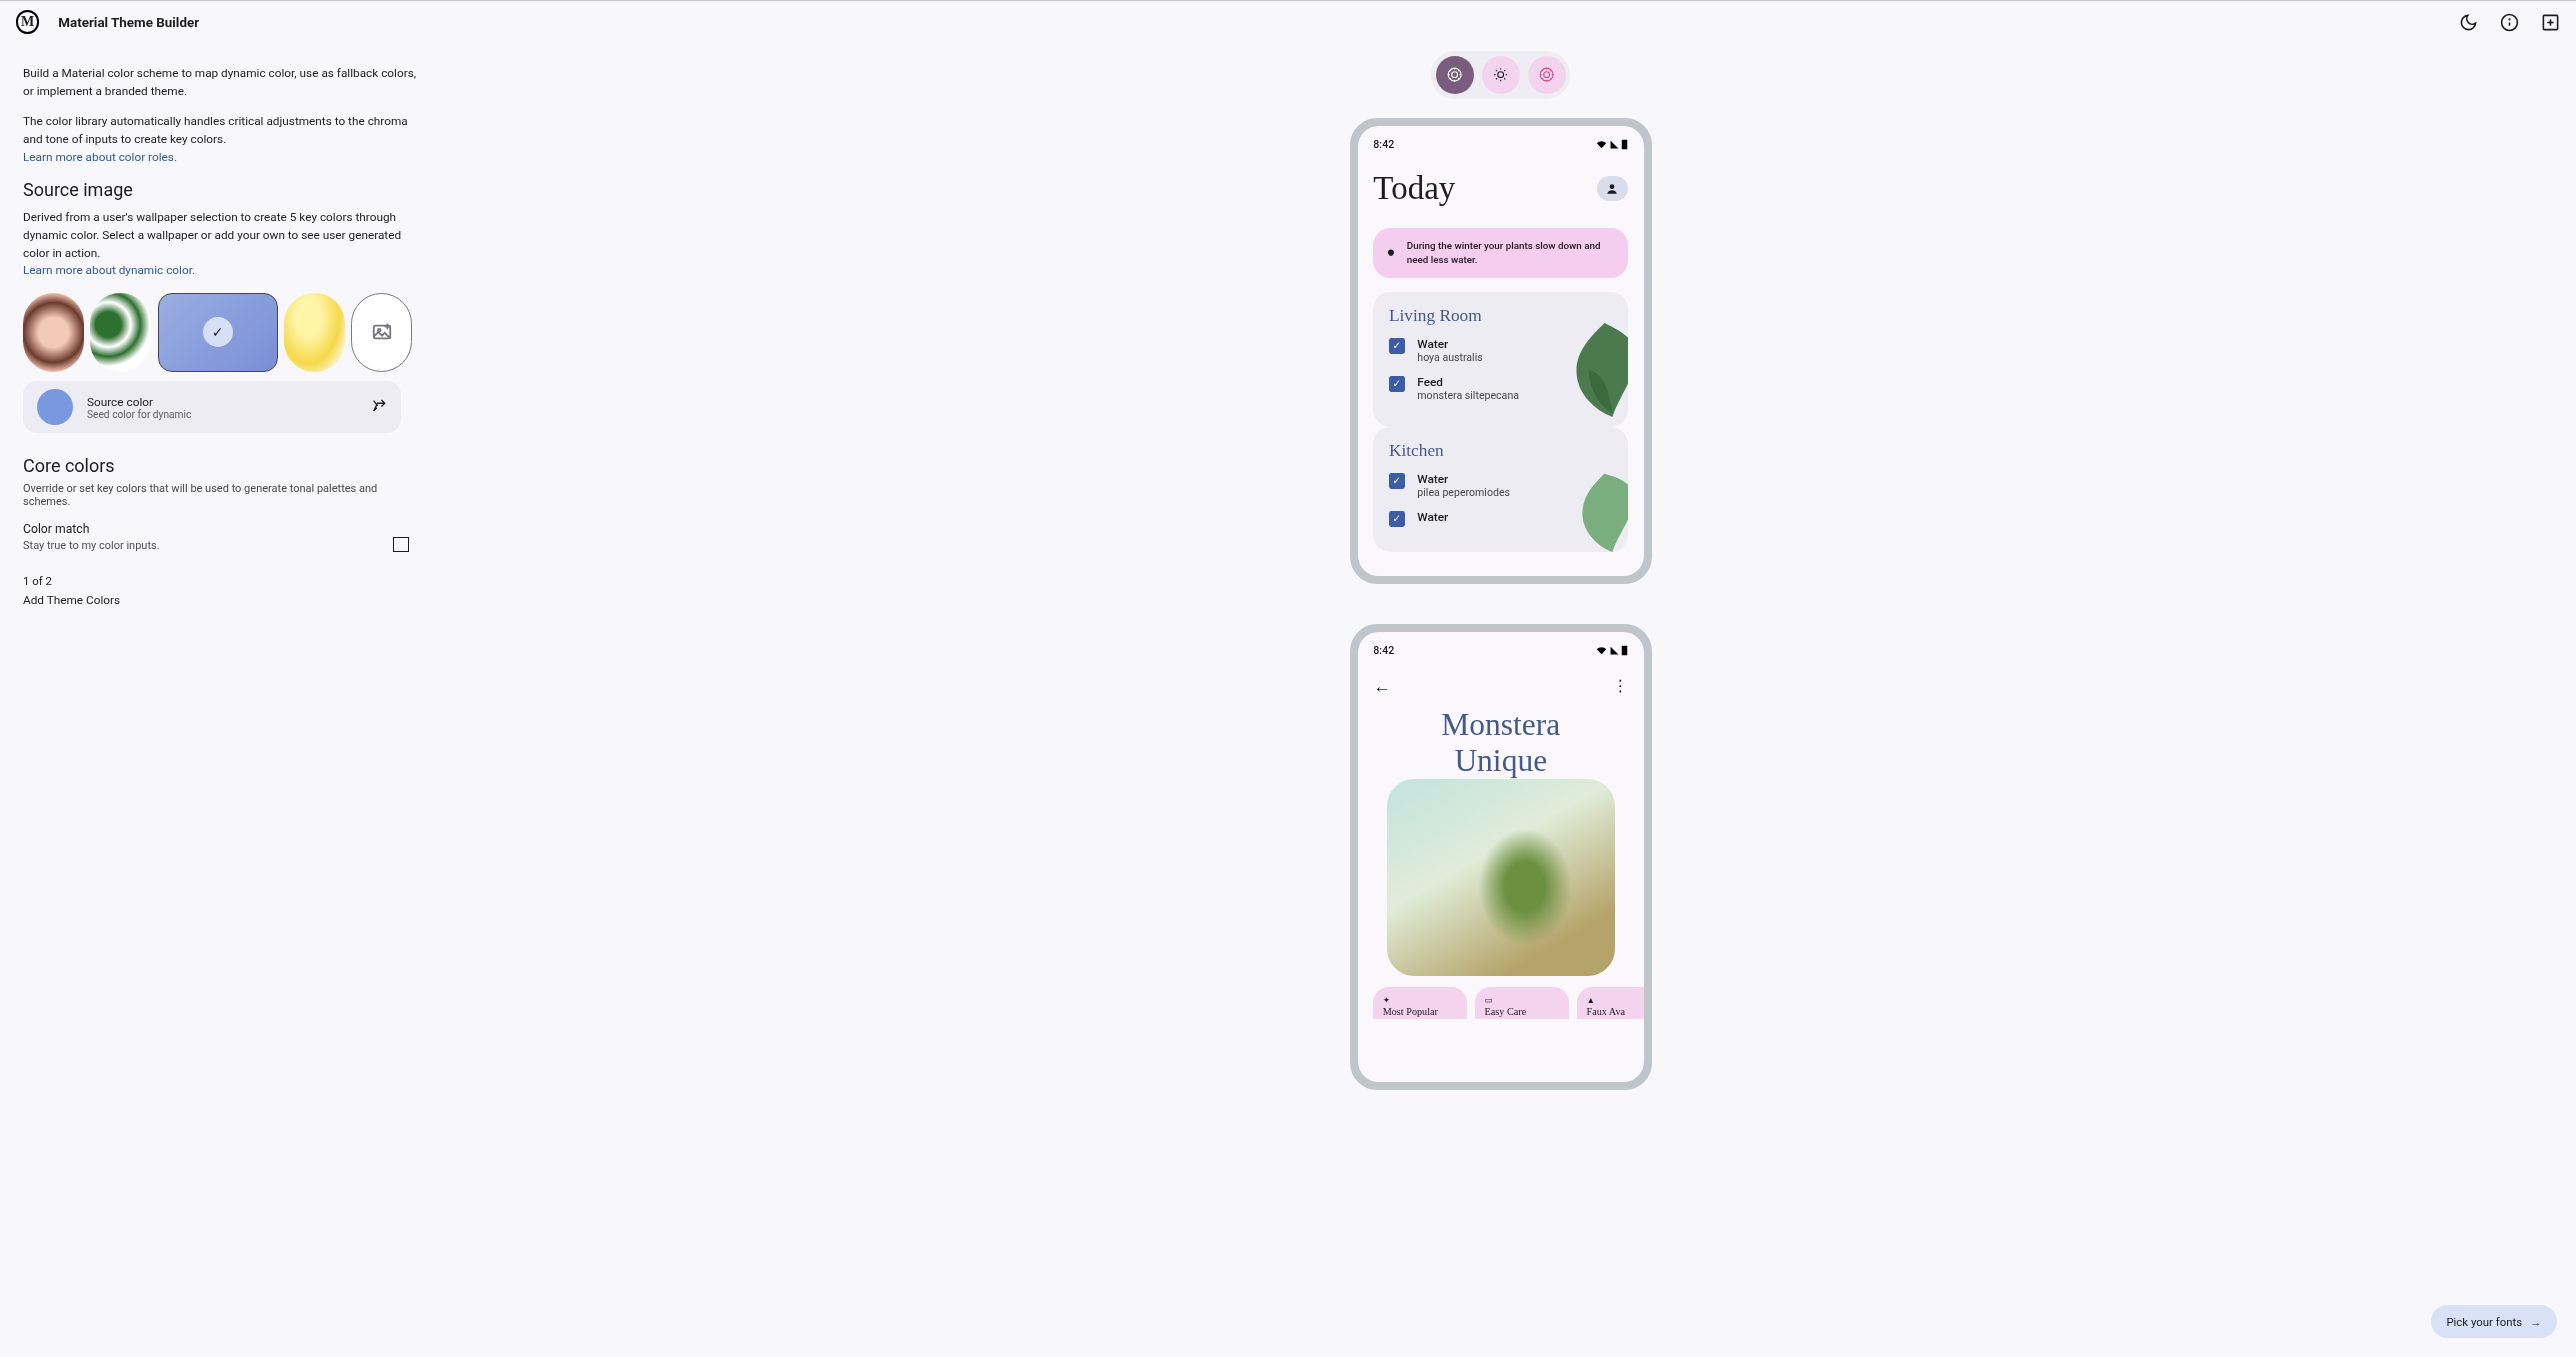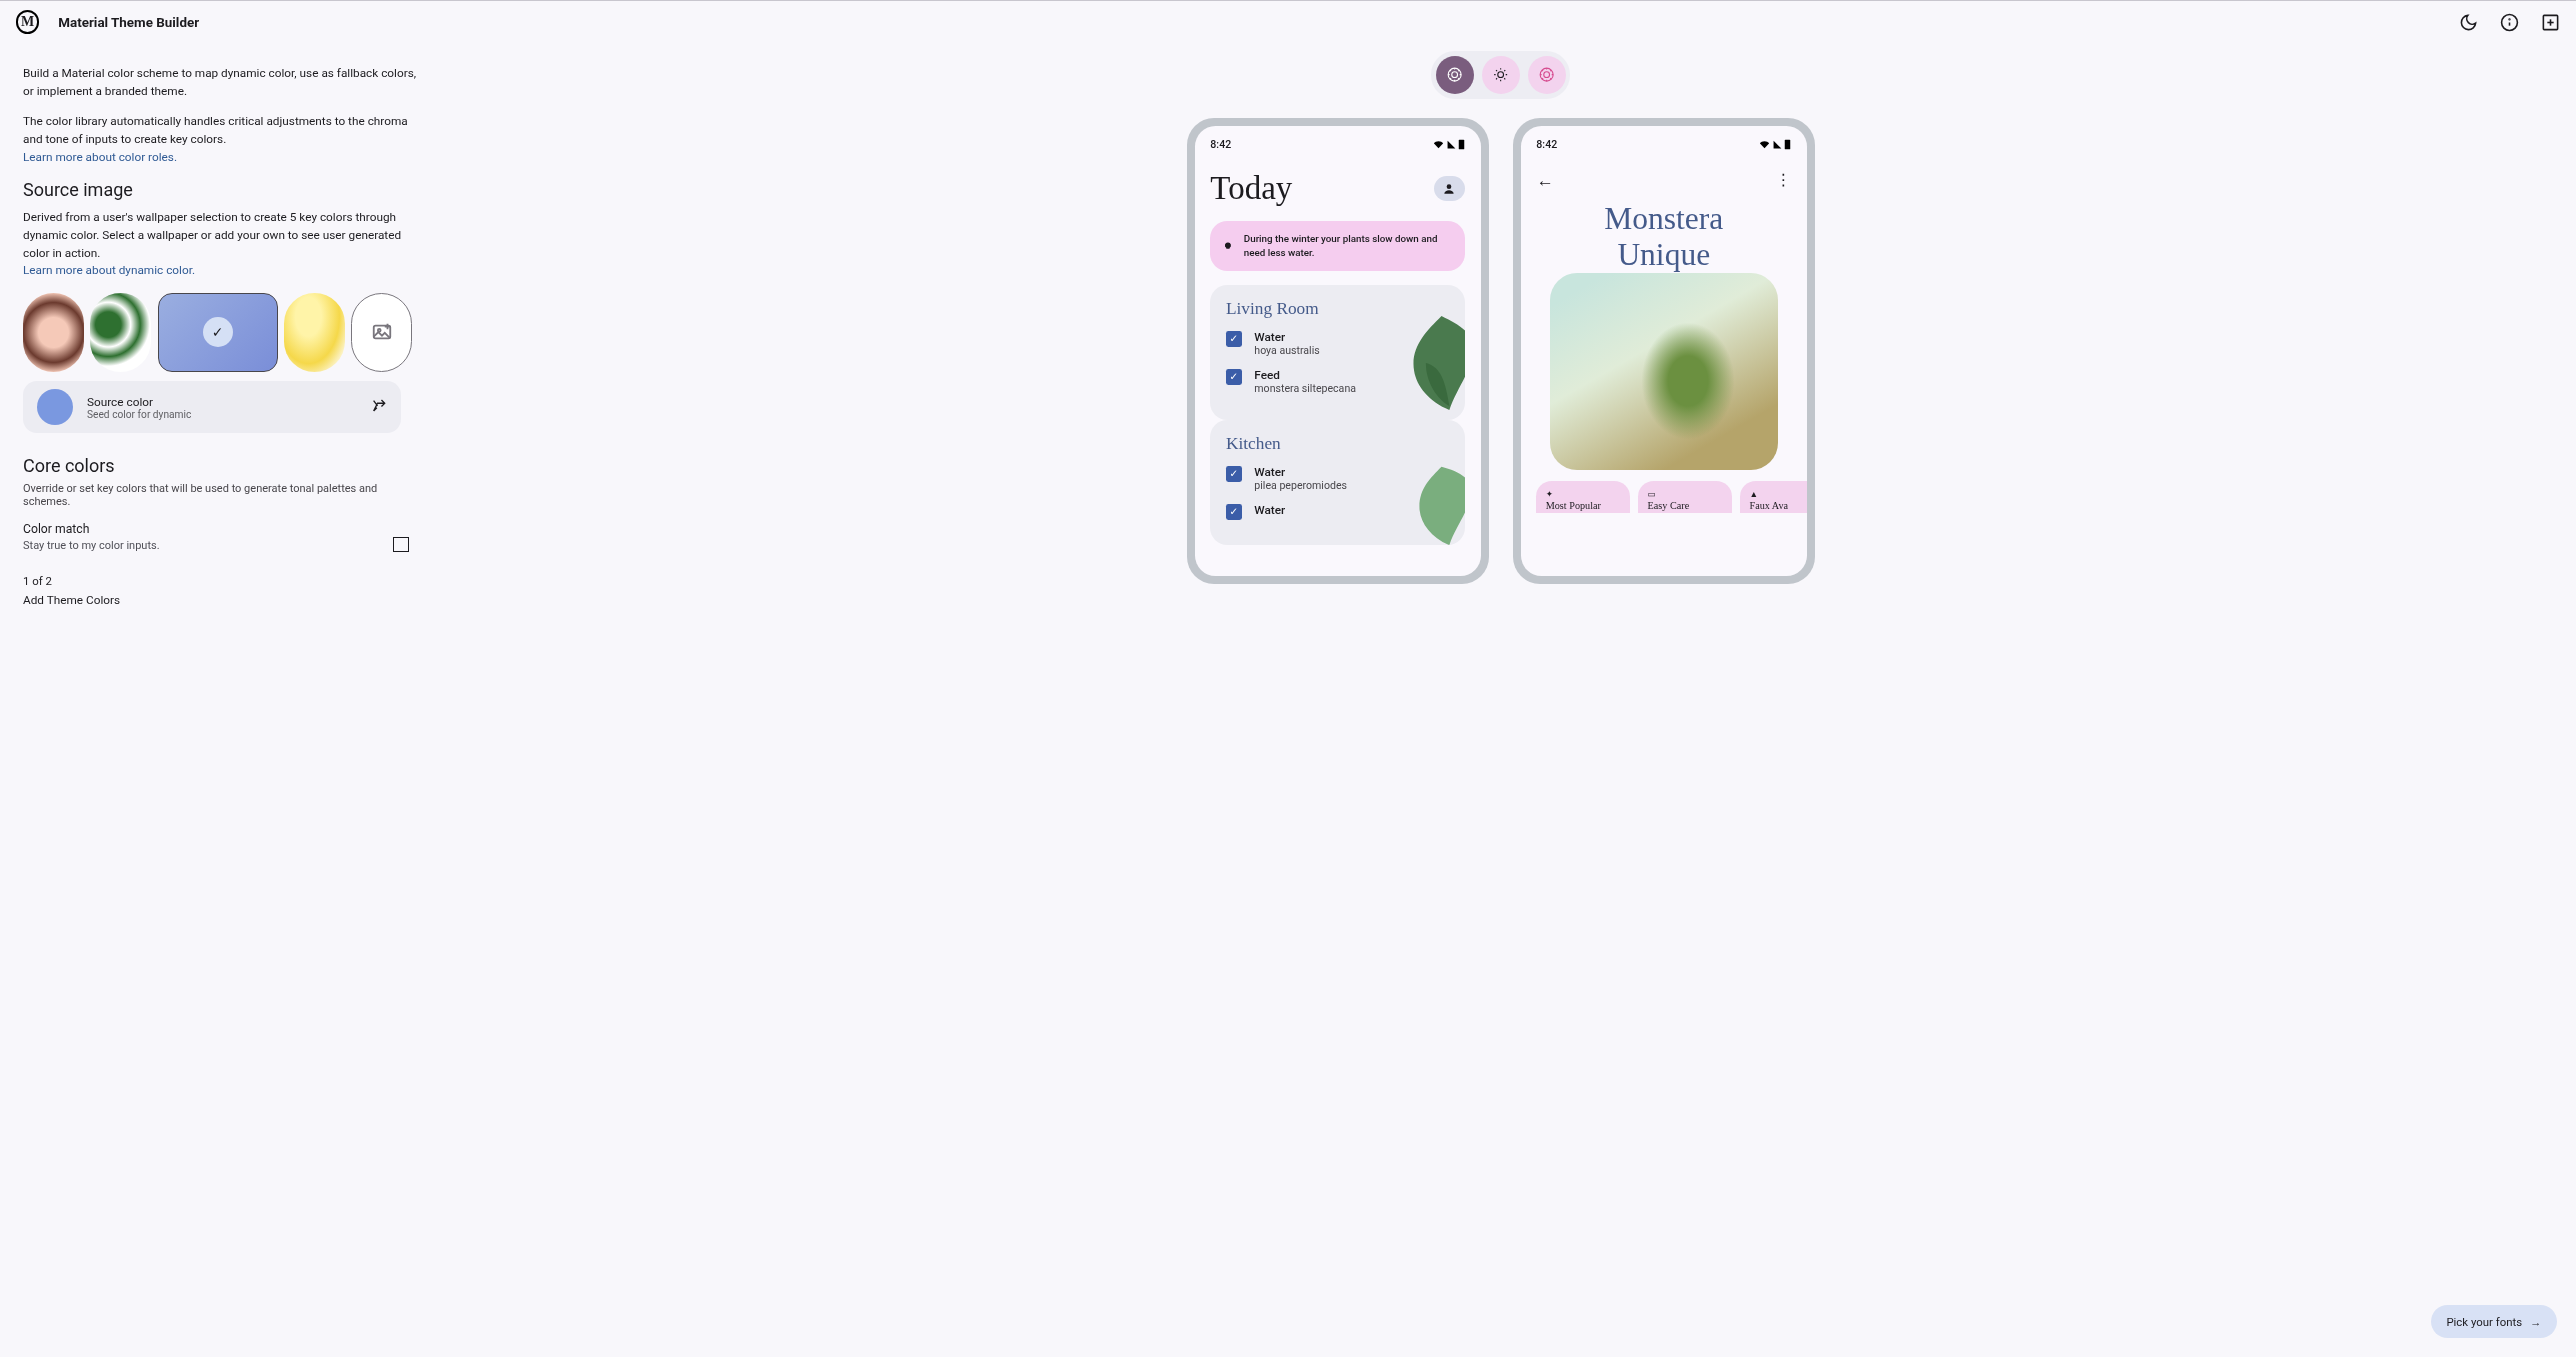--- a/index.html
+++ b/index.html
@@ -66,27 +66,27 @@
 
 
 .right-area { flex: 1; display: flex; flex-direction: column; align-items: center; padding-top: 7.9px; position: relative; }
 .seg { display: flex; background: #ededf3; border-radius: 23.6px; padding: 4.7px; gap: 7.9px; margin-bottom: 19px; }
 .seg-btn { width: 38px; height: 38px; border-radius: 50%; display:flex;align-items:center;justify-content:center; cursor:pointer; }
 .seg-btn svg { width: 17.3px; height: 17.3px; }
 .seg-btn.active { background: #7a5d7e; }
 .seg-btn.mid { background: #f3d3ee; }
 .seg-btn.right { background: #f3d3ee; }
 
-.phones { display: flex; gap: 24px; }
+.phones { display: flex; gap: 40px; flex-direction: column; }
 .phone { width: 302px; height: 466px; background: #c0c5cb; border-radius: 27px; padding: 7.9px; overflow:hidden;}
 .screen { width: 100%; height: 100%; background: #faf8fd; border-radius: 20.5px; padding: 12.6px 15.7px; overflow:hidden; position:relative;}
 .status-bar { display: flex; justify-content: space-between; font-size: 10.6px; font-weight: 500; margin-bottom: 19px; }
 .status-icons { display: flex; gap: 1.6px; align-items:center;}
 
-.today-row { display: flex; justify-content: space-between; align-items: center; margin-bottom: 14px; }
+.today-row { display: flex; justify-content: space-between; align-items: center; margin-bottom: 21px; }
 .today { font-family: Georgia, 'Times New Roman', serif; font-size: 33px; }
 .avatar { width: 31.5px; height: 25px; border-radius: 12.6px; background: #d8dceb; display:flex;align-items:center;justify-content:center; }
 
 .tip-card { background: #f5cdef; border-radius: 17.3px; padding: 11px 12.6px; display: flex; gap: 11px; align-items: center; margin-bottom: 14px; }
 .tip-text { font-size: 9.8px; font-weight: 500; line-height: 1.4; }
 
 .room-card { background: #ececf2; border-radius: 17.3px; padding: 14px 15.7px; position: relative; overflow:hidden;}
 .room-title { font-family: Georgia, serif; font-size: 17.3px; color: #445a8a; margin-bottom: 11px; }
 .task { display: flex; align-items: flex-start; gap: 12.6px; margin-bottom: 11px; }
 .tcheck { width: 15.7px; height: 15.7px; background: #3b5da8; border-radius: 2.4px; display:flex;align-items:center;justify-content:center; color:#fff; font-size:10.2px; margin-top:1.6px;}

